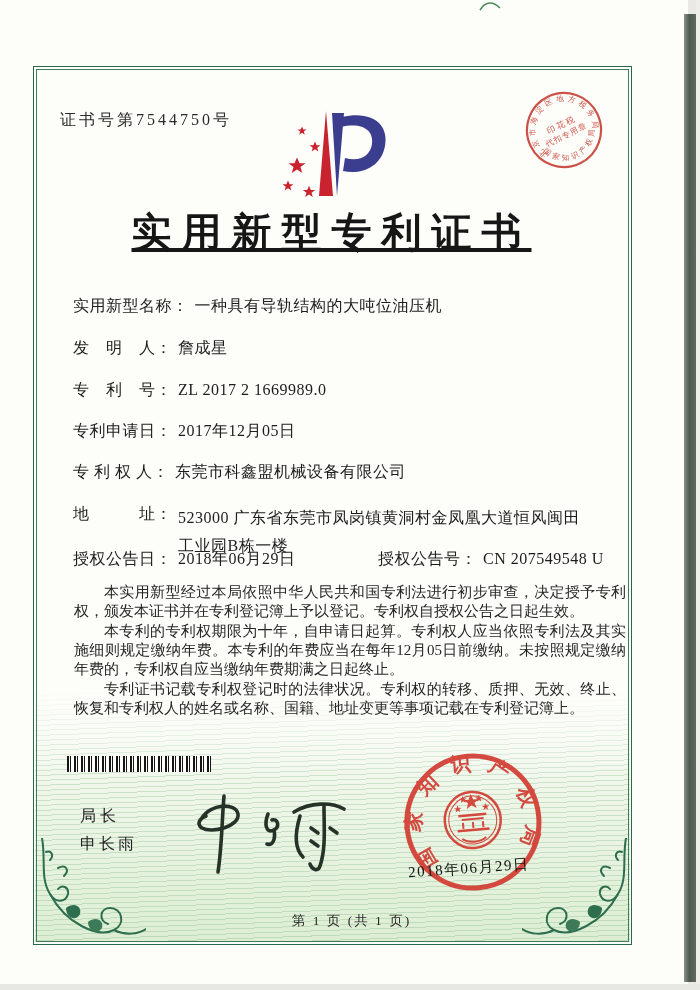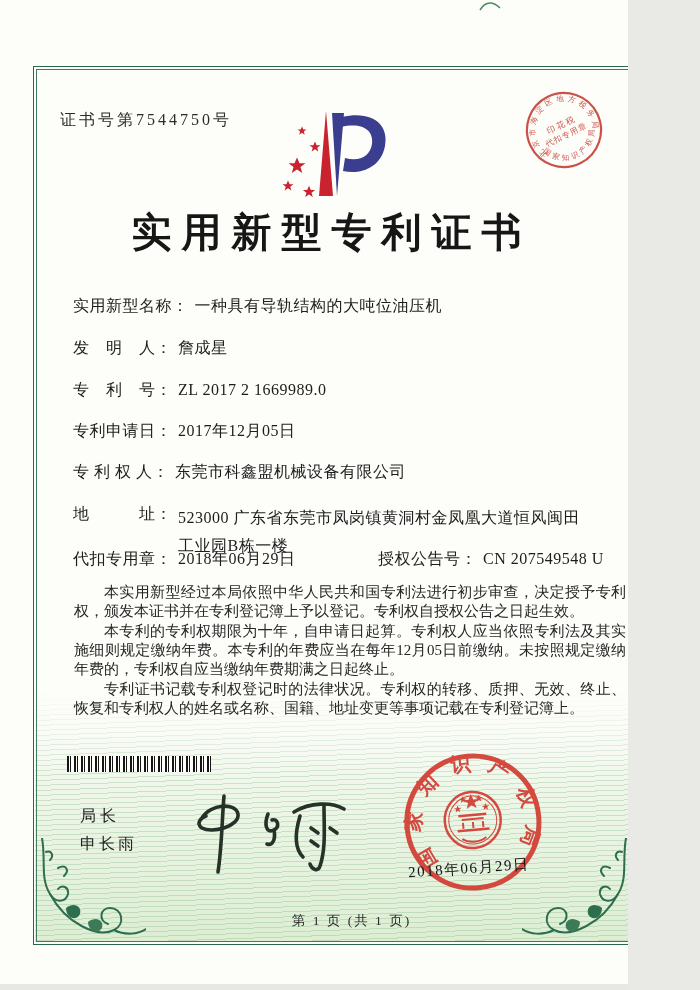--- a/index.html
+++ b/index.html
@@ -1,16 +1,16 @@
 <!DOCTYPE html>
 <html><head>
 <meta charset="utf-8">
 <style>
   html,body{margin:0;padding:0;background:#e9e9e5;}
-  .stage{position:relative;width:628px;height:990px;overflow:hidden;
+  .stage{position:relative;width:700px;height:990px;overflow:hidden;
          font-family:"Liberation Serif","DejaVu Serif",serif;}
   .paper{position:absolute;left:0;top:0;width:688px;height:984px;background:#fdfdfa;}
   .page-edge{position:absolute;left:684px;top:14px;width:12px;height:968px;
              background:linear-gradient(to right,#8a948a,#4d584f 45%,#5f6a60);}
   .scan-bg-right{position:absolute;left:696px;top:0;width:4px;height:990px;background:#efeeea;}
   .scan-bg-bottom{position:absolute;left:0;top:984px;width:700px;height:6px;background:#e7e7e3;}
 
   
   .guilloche{position:absolute;left:35px;top:690px;width:595px;height:252px;
     background-image:
@@ -19,21 +19,21 @@
       linear-gradient(to bottom, rgba(240,248,236,0.15), rgba(219,237,209,0.95));}
 
   
   .frame{position:absolute;left:33px;top:66px;width:597px;height:877px;
          border:1.5px solid #29684a;}
   .frame-inner{position:absolute;left:2px;top:2px;right:2px;bottom:2px;border:1px solid #3e7c59;}
 
   .cert-no{position:absolute;left:60px;top:110px;font-size:16px;letter-spacing:3px;color:#2b2b2b;}
   .logo{position:absolute;left:282px;top:108px;}
   .title{position:absolute;left:33px;top:205px;width:597px;text-align:center;
-         font-size:40px;font-weight:700;letter-spacing:10px;color:#161616;white-space:nowrap;}
+         font-size:40px;font-weight:700;letter-spacing:10px;color:#161616;white-space:nowrap;text-decoration:underline;}
 
   .row{position:absolute;left:73px;font-size:16px;color:#1d1d1d;white-space:nowrap;letter-spacing:0.5px;}
   .row .lab{display:inline-block;}
   .row .val{margin-left:6px;}
   .addr-val{display:inline-block;width:408px;white-space:normal;vertical-align:top;line-height:28px;}
   .grant-right{position:absolute;left:305px;top:0;}
 
   .paras{position:absolute;left:73px;top:582px;width:554px;font-size:15px;line-height:19px;
          color:#262626;text-align:justify;}
   .paras p{margin:1px;text-indent:2em;}
@@ -150,21 +150,21 @@
   <div class="row" style="top:421px">
     <span class="lab">专利申请日：</span><span class="val">2017年12月05日</span>
   </div>
   <div class="row" style="top:462px">
     <span class="lab">专 利 权 人：</span><span class="val">东莞市科鑫盟机械设备有限公司</span>
   </div>
   <div class="row" style="top:504px">
     <span class="lab">地　　　址：</span><span class="val addr-val">523000 广东省东莞市凤岗镇黄洞村金凤凰大道恒风闽田工业园B栋一楼</span>
   </div>
   <div class="row" style="top:549px;width:557px">
-    <span class="lab">代扣专用章：</span><span class="val">2018年06月29日</span>
+    <span class="lab">授权公告日：</span><span class="val">2018年06月29日</span>
     <span class="grant-right">
       <span class="lab">授权公告号：</span><span class="val">CN 207549548 U</span>
     </span>
   </div>
 
   <div class="paras">
     <p>本实用新型经过本局依照中华人民共和国专利法进行初步审查，决定授予专利权，颁发本证书并在专利登记簿上予以登记。专利权自授权公告之日起生效。</p>
     <p>本专利的专利权期限为十年，自申请日起算。专利权人应当依照专利法及其实施细则规定缴纳年费。本专利的年费应当在每年12月05日前缴纳。未按照规定缴纳年费的，专利权自应当缴纳年费期满之日起终止。</p>
     <p>专利证书记载专利权登记时的法律状况。专利权的转移、质押、无效、终止、恢复和专利权人的姓名或名称、国籍、地址变更等事项记载在专利登记簿上。</p>
   </div>

